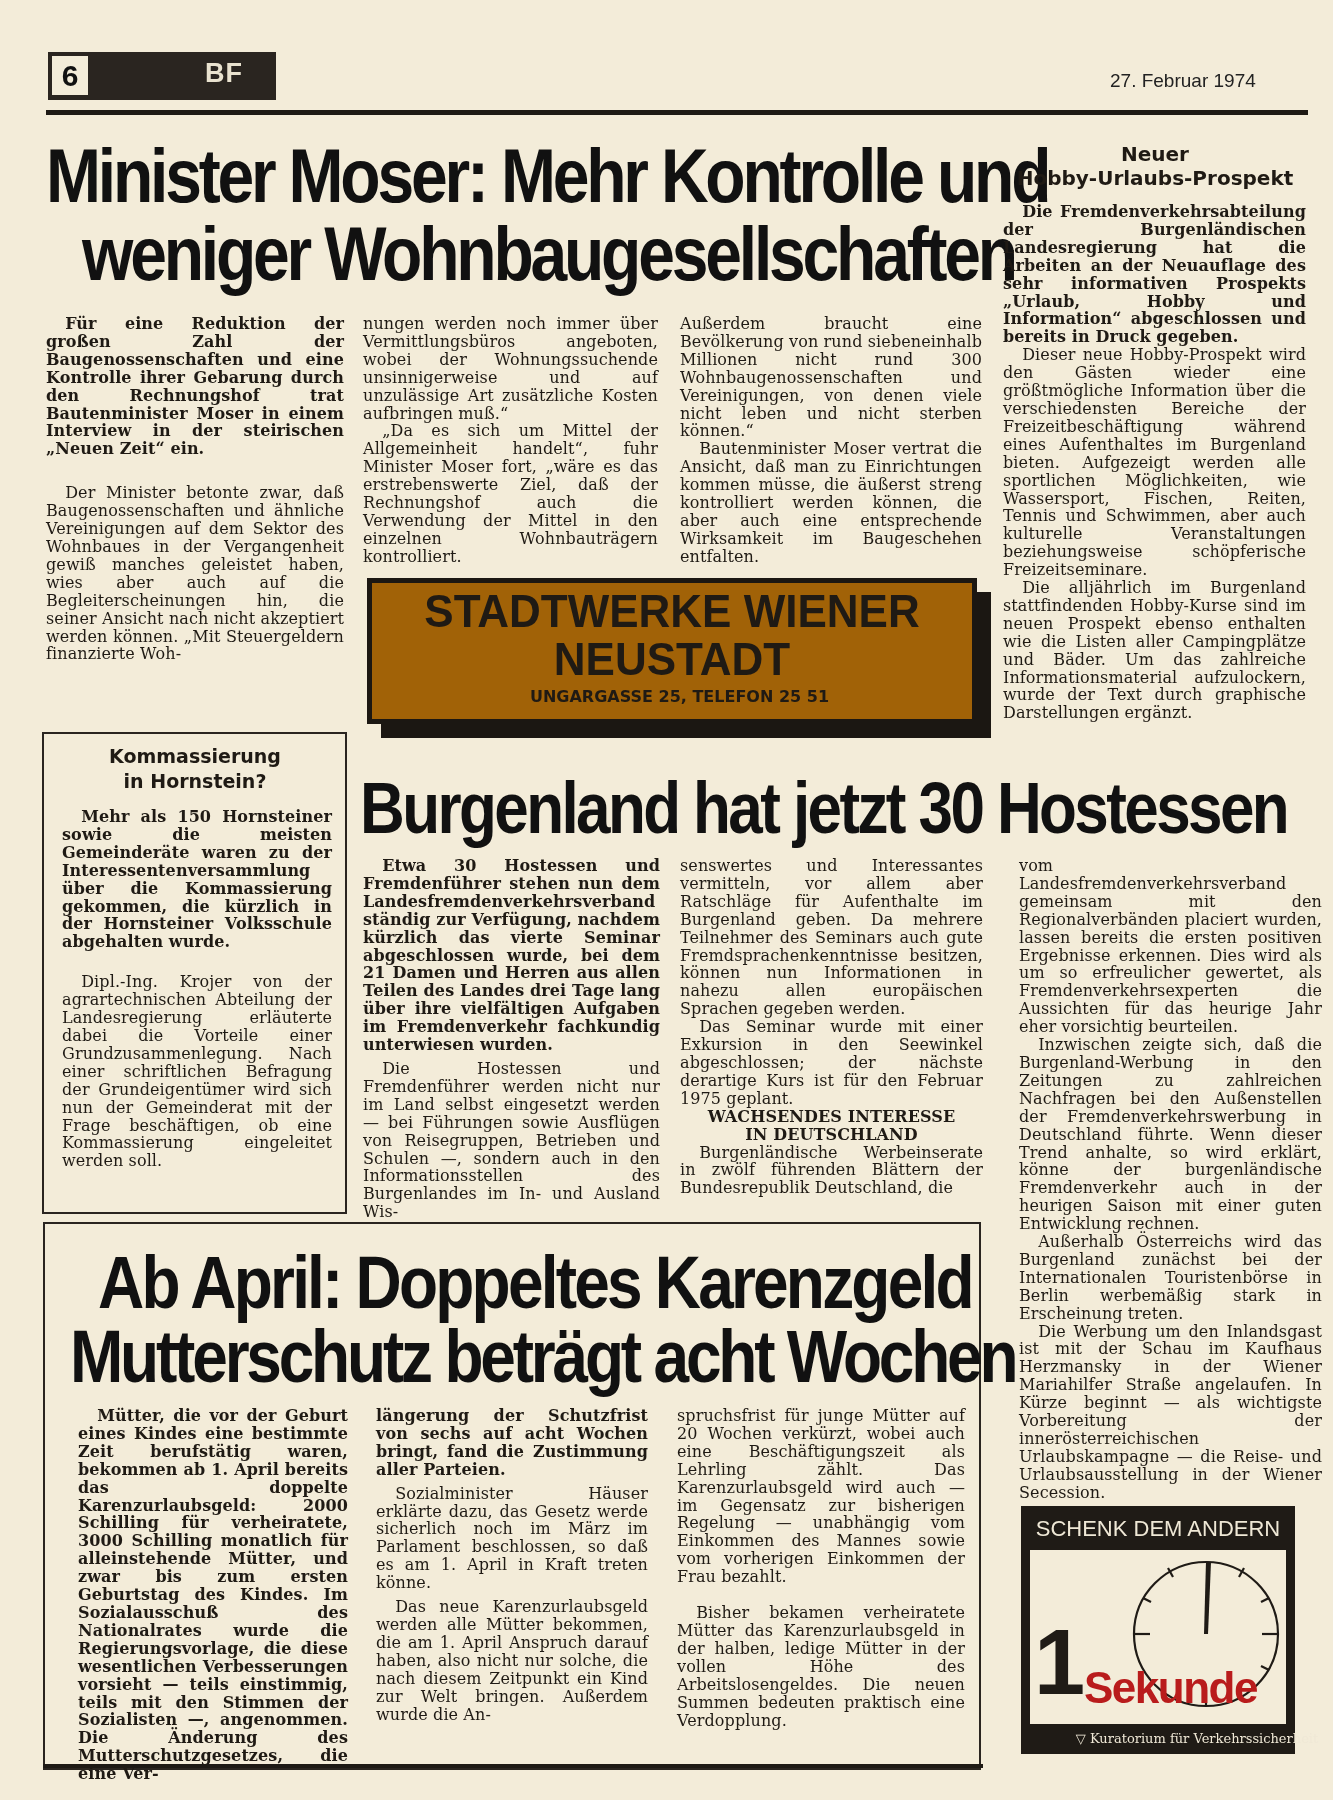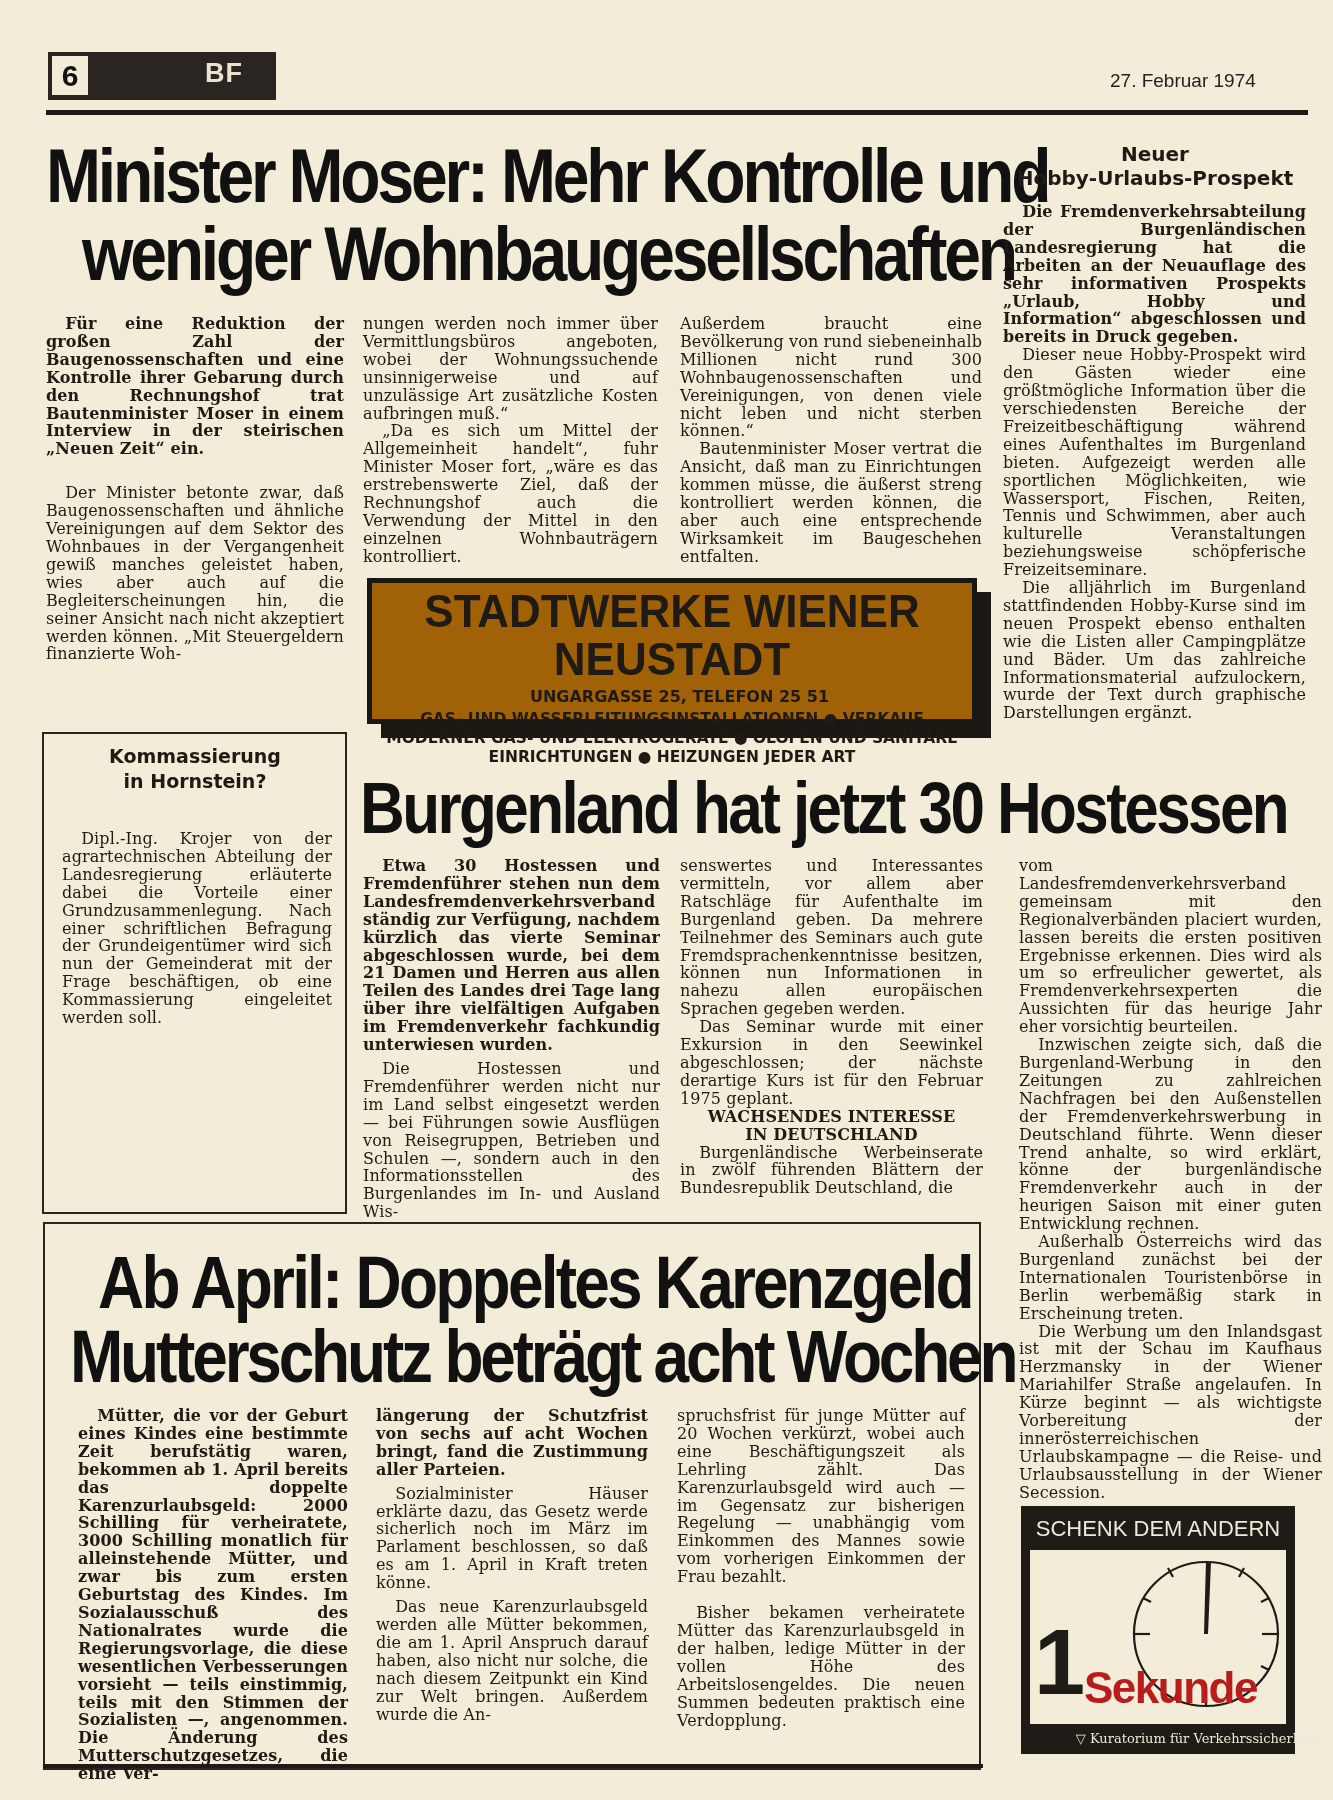--- a/index.html
+++ b/index.html
@@ -104,29 +104,29 @@
 </div>
 <div class="col" style="left:1003px; top:203px; width:303px;">
   <p class="lead">Die Fremdenverkehrsabteilung der Burgenländischen Landesregierung hat die Arbeiten an der Neuauflage des sehr informativen Prospekts „Urlaub, Hobby und Information“ abgeschlossen und bereits in Druck gegeben.</p>
   <p>Dieser neue Hobby-Prospekt wird den Gästen wieder eine größtmögliche Information über die verschiedensten Bereiche der Freizeitbeschäftigung während eines Aufenthaltes im Burgenland bieten. Aufgezeigt werden alle sportlichen Möglichkeiten, wie Wassersport, Fischen, Reiten, Tennis und Schwimmen, aber auch kulturelle Veranstaltungen beziehungsweise schöpferische Freizeitseminare.</p>
   <p>Die alljährlich im Burgenland stattfindenden Hobby-Kurse sind im neuen Prospekt ebenso enthalten wie die Listen aller Campingplätze und Bäder. Um das zahlreiche Informationsmaterial aufzulockern, wurde der Text durch graphische Darstellungen ergänzt.</p>
 </div>
 
 <div class="abs" id="ad-box">
   <div class="t1">STADTWERKE WIENER NEUSTADT</div>
   <div class="t2">UNGARGASSE 25, TELEFON 25 51</div>
-  <div class="t3">GAS- UND WASSERLEITUNGSINSTALLATIONEN ● VERKAUF MODERNER GAS- UND ELEKTROGERÄTE ● ÖLÖFEN UND SANITÄRE EINRICHTUNGEN ● HEIZUNGEN JEDER ART</div>
 </div>
 
 <div class="abs" id="hornstein-box"></div>
 <div class="abs sans-head" style="left:50px; top:744px; width:290px; font-size:19px; line-height:25px;">
   <div>Kommassierung</div>
   <div>in Hornstein?</div>
 </div>
 <div class="col" style="left:62px; top:808px; width:270px;">
+  <p class="lead">Mehr als 150 Hornsteiner sowie die meisten Gemeinderäte waren zu der Interessentenversammlung über die Kommassierung gekommen, die kürzlich in der Hornsteiner Volksschule abgehalten wurde.</p>
   <p class="gap" style="margin-top:22px;">Dipl.-Ing. Krojer von der agrartechnischen Abteilung der Landesregierung erläuterte dabei die Vorteile einer Grundzusammenlegung. Nach einer schriftlichen Befragung der Grundeigentümer wird sich nun der Gemeinderat mit der Frage beschäftigen, ob eine Kommassierung eingeleitet werden soll.</p>
 </div>
 
 <div class="headline" style="left:360px; top:772px; font-size:62px; transform:scale(1.0,1.17); letter-spacing:-2.6px;">Burgenland hat jetzt 30 Hostessen</div>
 
 <div class="col" style="left:363px; top:857px; width:297px;">
   <p class="lead">Etwa 30 Hostessen und Fremdenführer stehen nun dem Landesfremdenverkehrsverband ständig zur Verfügung, nachdem kürzlich das vierte Seminar abgeschlossen wurde, bei dem 21 Damen und Herren aus allen Teilen des Landes drei Tage lang über ihre vielfältigen Aufgaben im Fremdenverkehr fachkundig unterwiesen wurden.</p>
   <p style="margin-top:6px;">Die Hostessen und Fremdenführer werden nicht nur im Land selbst eingesetzt werden — bei Führungen sowie Ausflügen von Reisegruppen, Betrieben und Schulen —, sondern auch in den Informationsstellen des Burgenlandes im In- und Ausland Wis-</p>
 </div>
 <div class="col" style="left:680px; top:857px; width:303px;">

